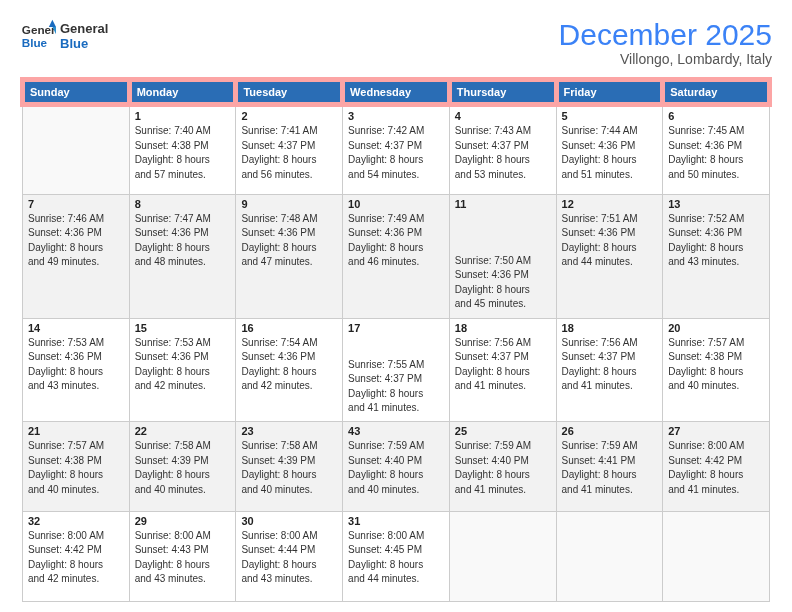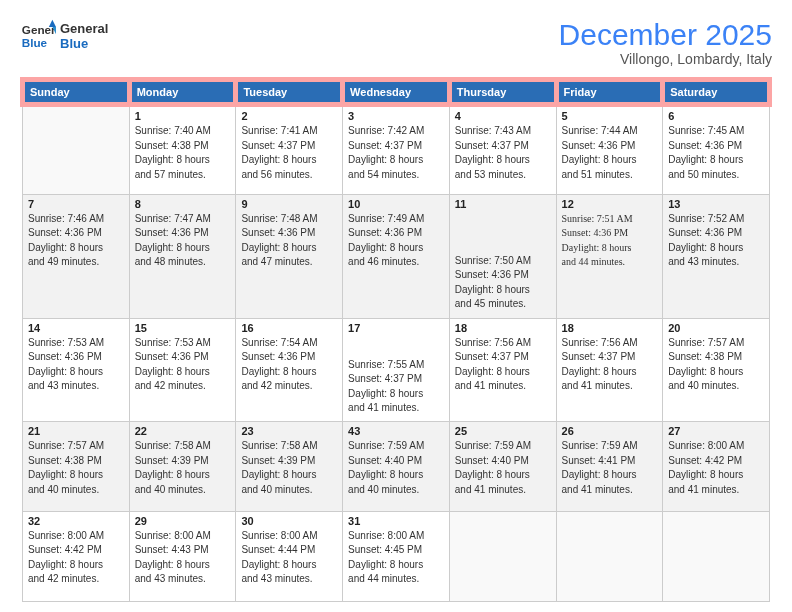--- a/index.html
+++ b/index.html
@@ -201,21 +201,21 @@
           </td>
           <td>
             <div class="day-num">11</div>
             <div class="day-info" style="white-space: pre-line; margin-top: 44px;">Sunrise: 7:50 AM
 Sunset: 4:36 PM
 Daylight: 8 hours
 and 45 minutes.</div>
           </td>
           <td>
             <div class="day-num">12</div>
-            <div class="day-info" style="white-space: pre-line; font-family: Liberation Serif, serif;">Sunrise: 7:51 AM
+            <div class="day-info" style="white-space: pre-line;">Sunrise: 7:51 AM
 Sunset: 4:36 PM
 Daylight: 8 hours
 and 44 minutes.</div>
           </td>
           <td>
             <div class="day-num">13</div>
             <div class="day-info" style="white-space: pre-line;">Sunrise: 7:52 AM
 Sunset: 4:36 PM
 Daylight: 8 hours
 and 43 minutes.</div>

